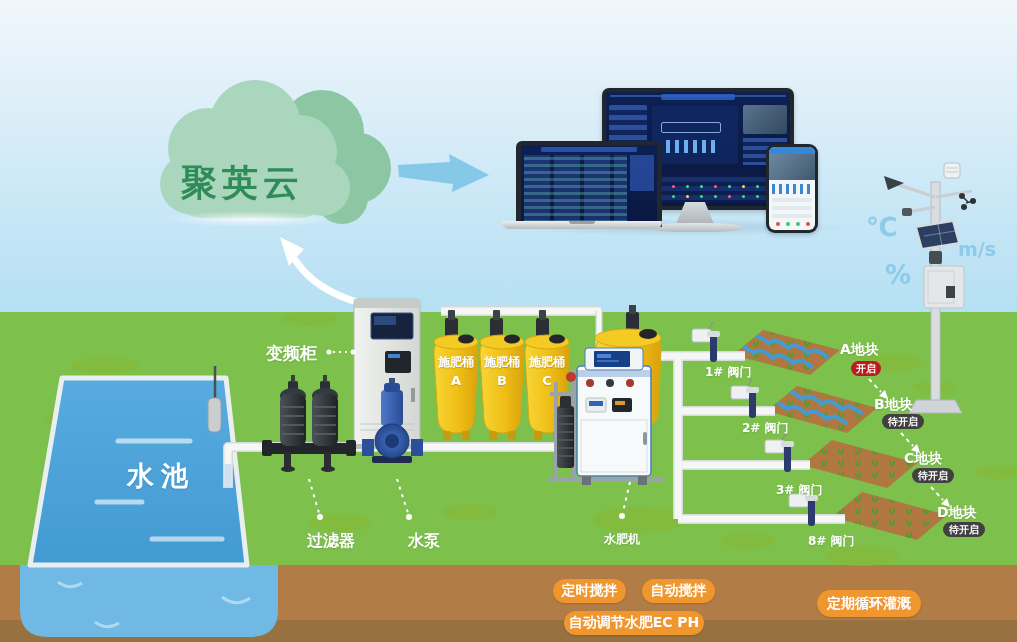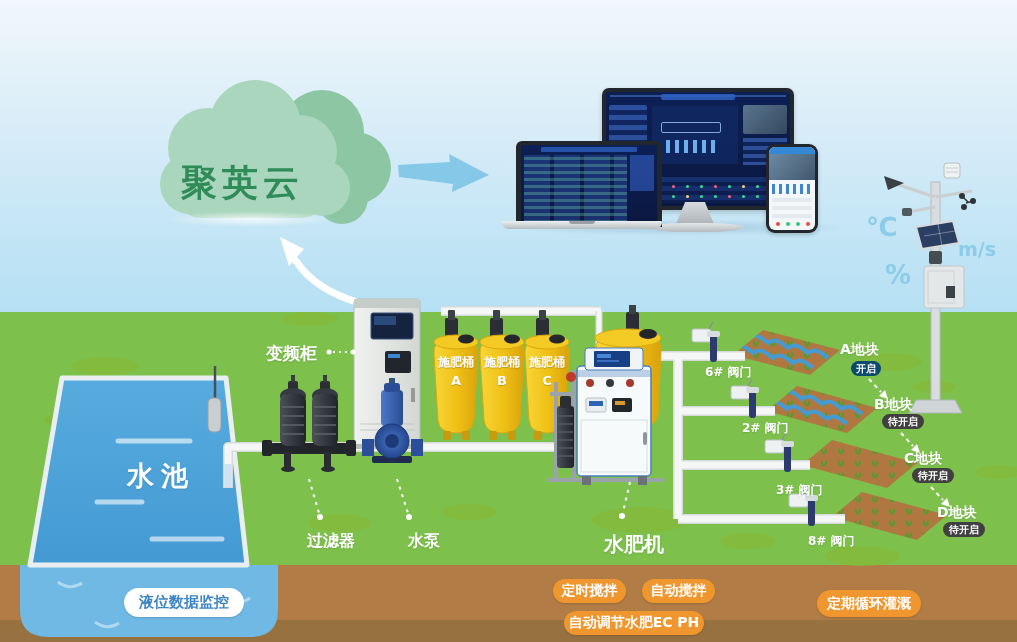--- a/index.html
+++ b/index.html
@@ -21,21 +21,21 @@
   .bucket-label{position:absolute;width:46px;text-align:center;color:#fff;
                 font-weight:bold;font-size:12px;line-height:1.5;text-shadow:0 1px 1px rgba(0,0,0,.2);}
   
   .pill{position:absolute;display:flex;align-items:center;justify-content:center;
         color:#fff;font-weight:bold;border-radius:16px;white-space:nowrap;
         box-shadow:0 1px 2px rgba(0,0,0,.15);}
   .pill-orange{background:#f0962e;}
   .pill-white{background:#fff;color:#3e86c6;}
   .badge{position:absolute;display:flex;align-items:center;justify-content:center;
          color:#fff;font-weight:bold;font-size:10px;border-radius:9px;height:15px;}
-  .badge-open{background:#0c4a6e;}
+  .badge-open{background:#b91c1c;}
   .badge-wait{background:#404040;}
   
   .dev-shadow{left:512px;top:219px;width:338px;height:17px;
               background:radial-gradient(ellipse,rgba(120,160,195,.40),rgba(120,160,195,0) 70%);}
   .cloud-shadow{left:163px;top:211px;width:175px;height:16px;
                 background:radial-gradient(ellipse,rgba(255,255,255,.75),rgba(255,255,255,0) 70%);}
   .monitor{left:602px;top:88px;width:184px;height:114px;background:#22262d;border-radius:7px;
            padding:4px;box-shadow:0 2px 5px rgba(0,0,0,.2);}
   .m-screen{position:relative;width:100%;height:100%;border-radius:3px;overflow:hidden;
             background:linear-gradient(180deg,#0d2054,#0a1840);}
@@ -489,47 +489,46 @@
   <div class="lbl cloud-title" style="left:181px;top:159px;font-size:36px;letter-spacing:5px;">聚英云</div>
 
   <div class="lbl wlabel" style="left:866px;top:212px;font-size:26px;">℃</div>
   <div class="lbl wlabel" style="left:885px;top:260px;font-size:26px;">%</div>
   <div class="lbl wlabel" style="left:958px;top:238px;font-size:19px;">m/s</div>
 
   <div class="lbl" style="left:266px;top:342px;font-size:17px;">变频柜</div>
   <div class="lbl" style="left:127px;top:458px;font-size:27px;letter-spacing:7px;">水池</div>
   <div class="lbl" style="left:307px;top:531px;font-size:16px;">过滤器</div>
   <div class="lbl" style="left:408px;top:531px;font-size:16px;">水泵</div>
-  <div class="lbl" style="left:604px;top:531px;font-size:20px;">水肥机</div>
+  <div class="lbl" style="left:604px;top:531px;font-size:12px;">水肥机</div>
 
   <div class="bucket-label" style="left:433px;top:353px;">
     <span style="display:block;">施肥桶</span>
     <span style="display:block;font-size:13px;">A</span>
   </div>
   <div class="bucket-label" style="left:479px;top:353px;">
     <span style="display:block;">施肥桶</span>
     <span style="display:block;font-size:13px;">B</span>
   </div>
   <div class="bucket-label" style="left:524px;top:353px;">
     <span style="display:block;">施肥桶</span>
     <span style="display:block;font-size:13px;">C</span>
   </div>
 
-  <div class="lbl" style="left:705px;top:364px;font-size:12px;">6# 阀门</div>
+  <div class="lbl" style="left:705px;top:364px;font-size:12px;">1# 阀门</div>
   <div class="lbl" style="left:742px;top:420px;font-size:12px;">2# 阀门</div>
   <div class="lbl" style="left:776px;top:482px;font-size:12px;">3# 阀门</div>
   <div class="lbl" style="left:808px;top:533px;font-size:12px;">8# 阀门</div>
 
   <div class="lbl" style="left:840px;top:341px;font-size:14px;">A地块</div>
   <div class="badge badge-open" style="left:851px;top:361px;width:30px;">开启</div>
   <div class="lbl" style="left:874px;top:396px;font-size:14px;">B地块</div>
   <div class="badge badge-wait" style="left:882px;top:414px;width:42px;">待开启</div>
   <div class="lbl" style="left:904px;top:450px;font-size:14px;">C地块</div>
   <div class="badge badge-wait" style="left:912px;top:468px;width:42px;">待开启</div>
   <div class="lbl" style="left:937px;top:504px;font-size:14px;">D地块</div>
   <div class="badge badge-wait" style="left:943px;top:522px;width:42px;">待开启</div>
 
-  <div class="pill pill-white" style="left:124px;top:588px;width:120px;height:29px;font-size:15px;">液位数据监控</div>
   <div class="pill pill-orange" style="left:553px;top:579px;width:73px;height:24px;font-size:14px;">定时搅拌</div>
   <div class="pill pill-orange" style="left:642px;top:579px;width:73px;height:24px;font-size:14px;">自动搅拌</div>
   <div class="pill pill-orange" style="left:817px;top:590px;width:104px;height:27px;font-size:14px;">定期循环灌溉</div>
   <div class="pill pill-orange" style="left:564px;top:611px;width:140px;height:24px;font-size:14px;">自动调节水肥EC PH</div>
 </div>
 
 </body></html>

